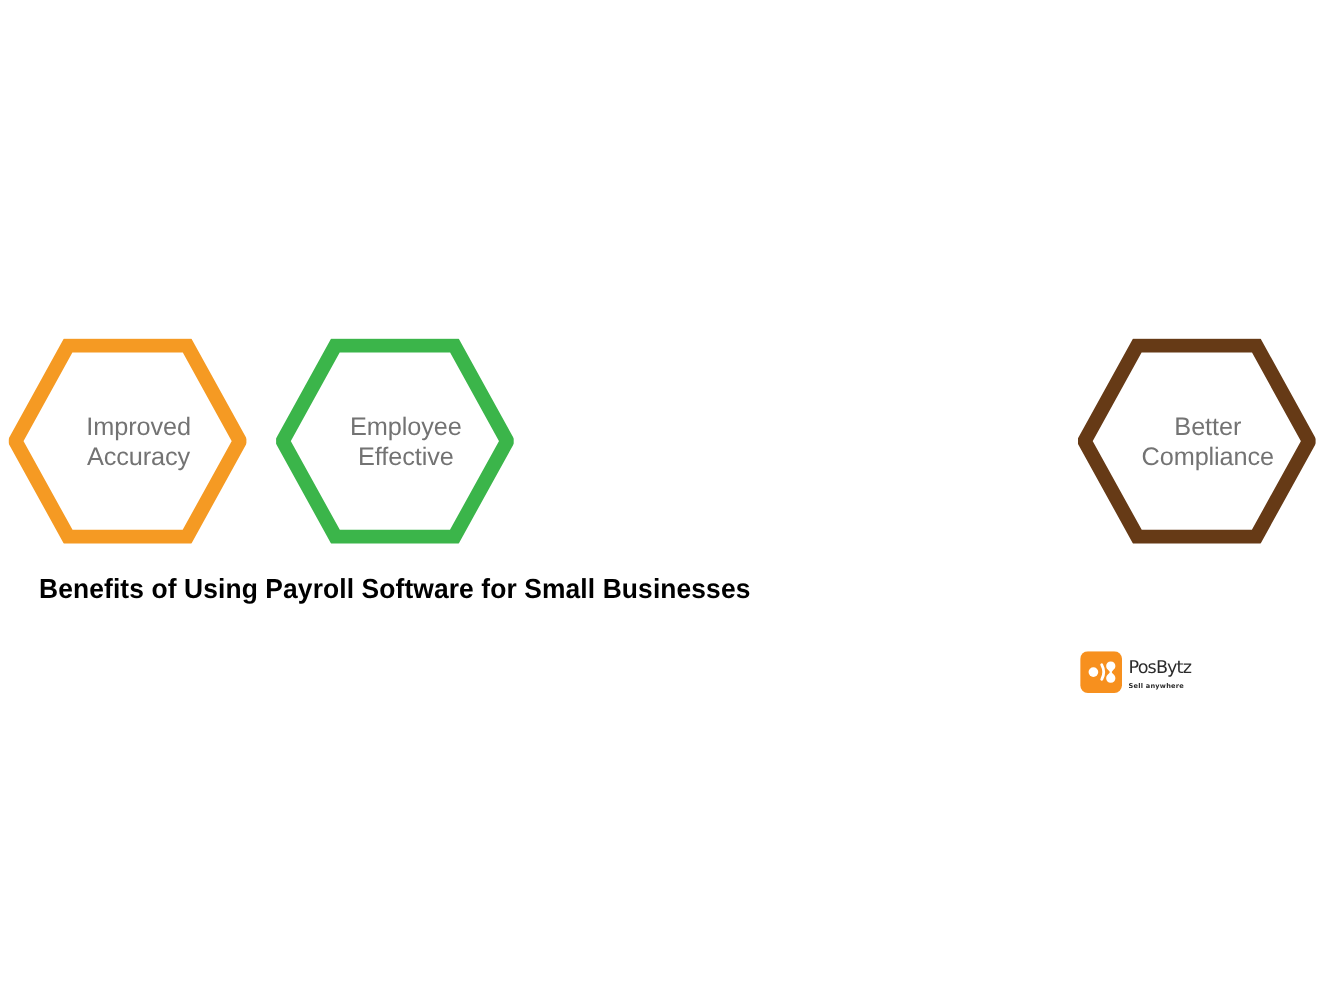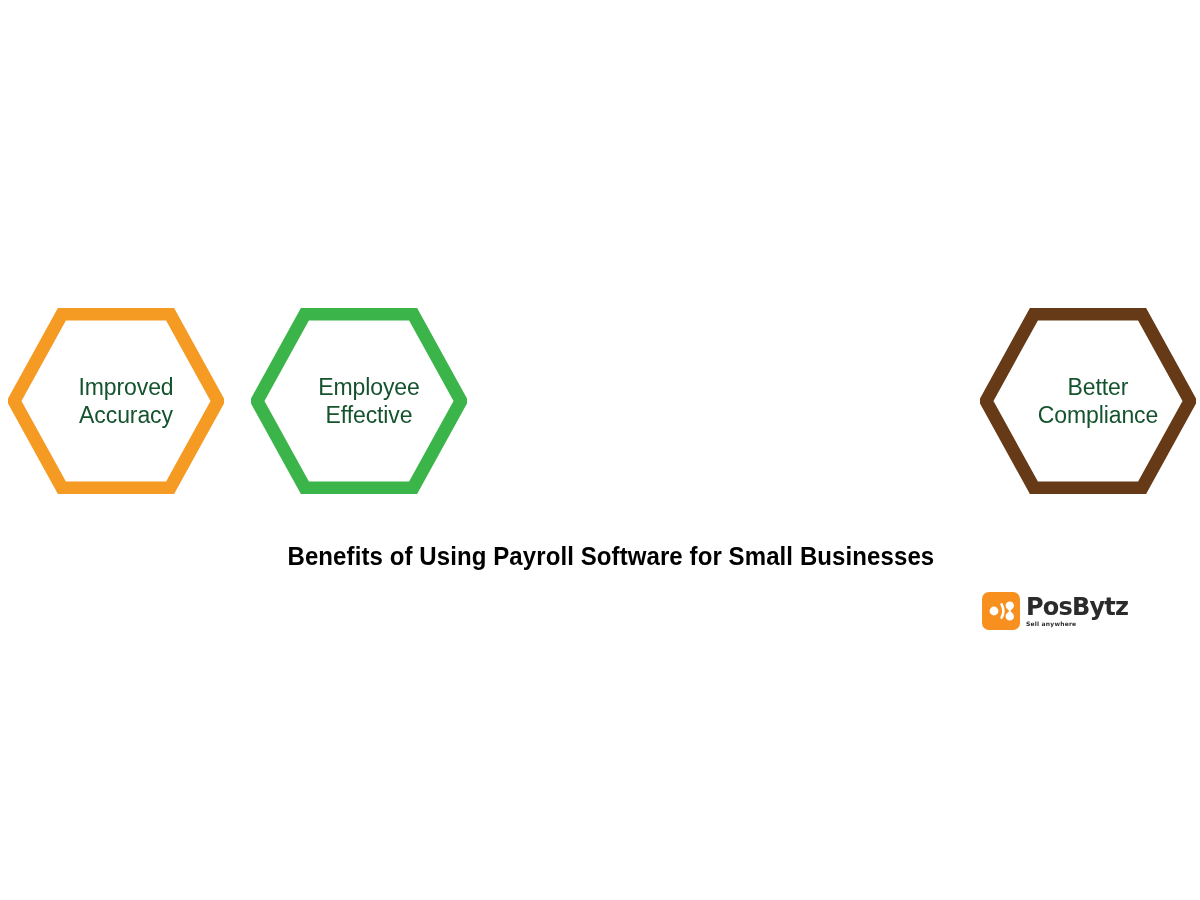--- a/index.html
+++ b/index.html
@@ -59,39 +59,38 @@
     width: 252px;
     height: 186px;
     display: flex;
     flex-direction: column;
     align-items: center;
     justify-content: center;
     pointer-events: none;
   }
 
   .hex-label .line {
-    color: #14532d;
+    color: #737373;
     font-family: "Liberation Sans", sans-serif;
     font-size: 23px;
     line-height: 28px;
     font-weight: 400;
     white-space: nowrap;
     text-align: center;
     letter-spacing: -0.1px;
     margin-left: 20px;
   }
 
   
   #caption {
     position: absolute;
     left: 0;
     top: 522px;
     width: 1200px;
-    text-align: center;
-    margin-top: 20px;
+    text-align: left;
   }
   #caption .caption-text {
     display: inline-block;
     font-family: "Liberation Sans Narrow", "Liberation Sans", sans-serif;
     font-size: 25px;
     font-weight: bold;
     color: #000000;
     letter-spacing: 0.1px;
     transform: scaleX(0.96);
     transform-origin: center center;
@@ -117,22 +116,22 @@
   }
   #logo-text-block {
     margin-left: 6px;
     display: flex;
     flex-direction: column;
     justify-content: center;
     line-height: 1;
   }
   .logo-wordmark {
     font-family: "DejaVu Sans", sans-serif;
-    font-size: 24px;
-    font-weight: bold;
+    font-size: 16px;
+    font-weight: normal;
     letter-spacing: -0.8px;
     line-height: 24px;
     white-space: nowrap;
   }
   .logo-word-pos { color: #2b2b2b; }
   .logo-word-bytz { color: #2b2b2b; }
   .logo-tagline {
     font-family: "DejaVu Sans", sans-serif;
     font-size: 6px;
     font-weight: bold;

